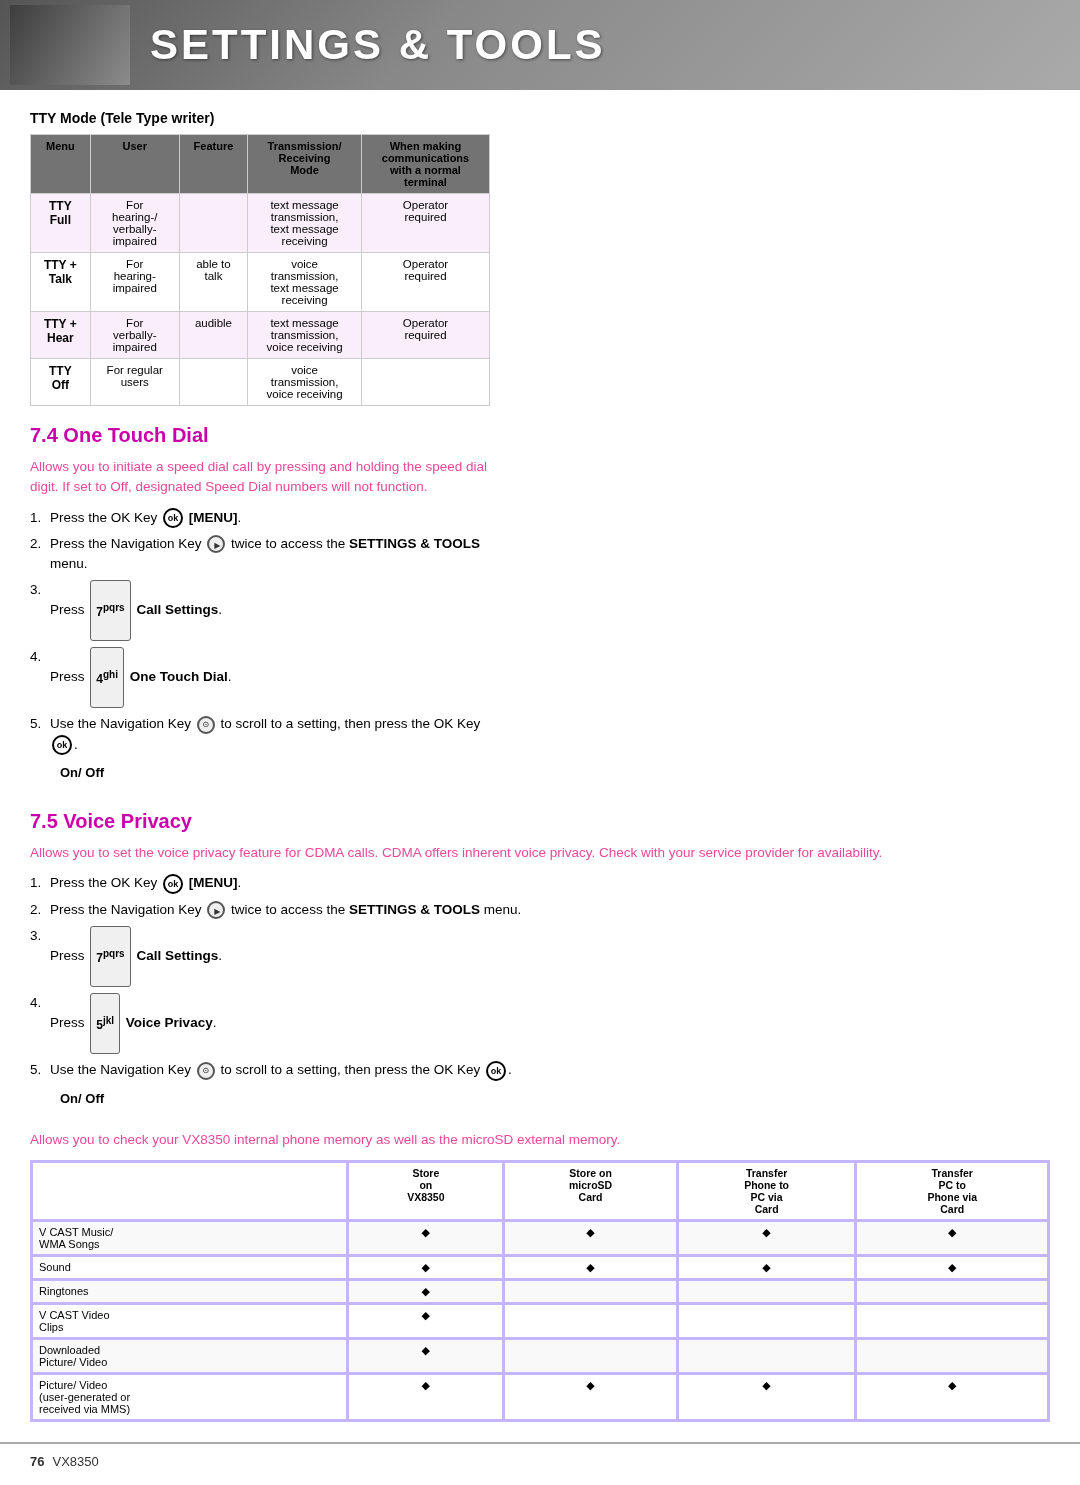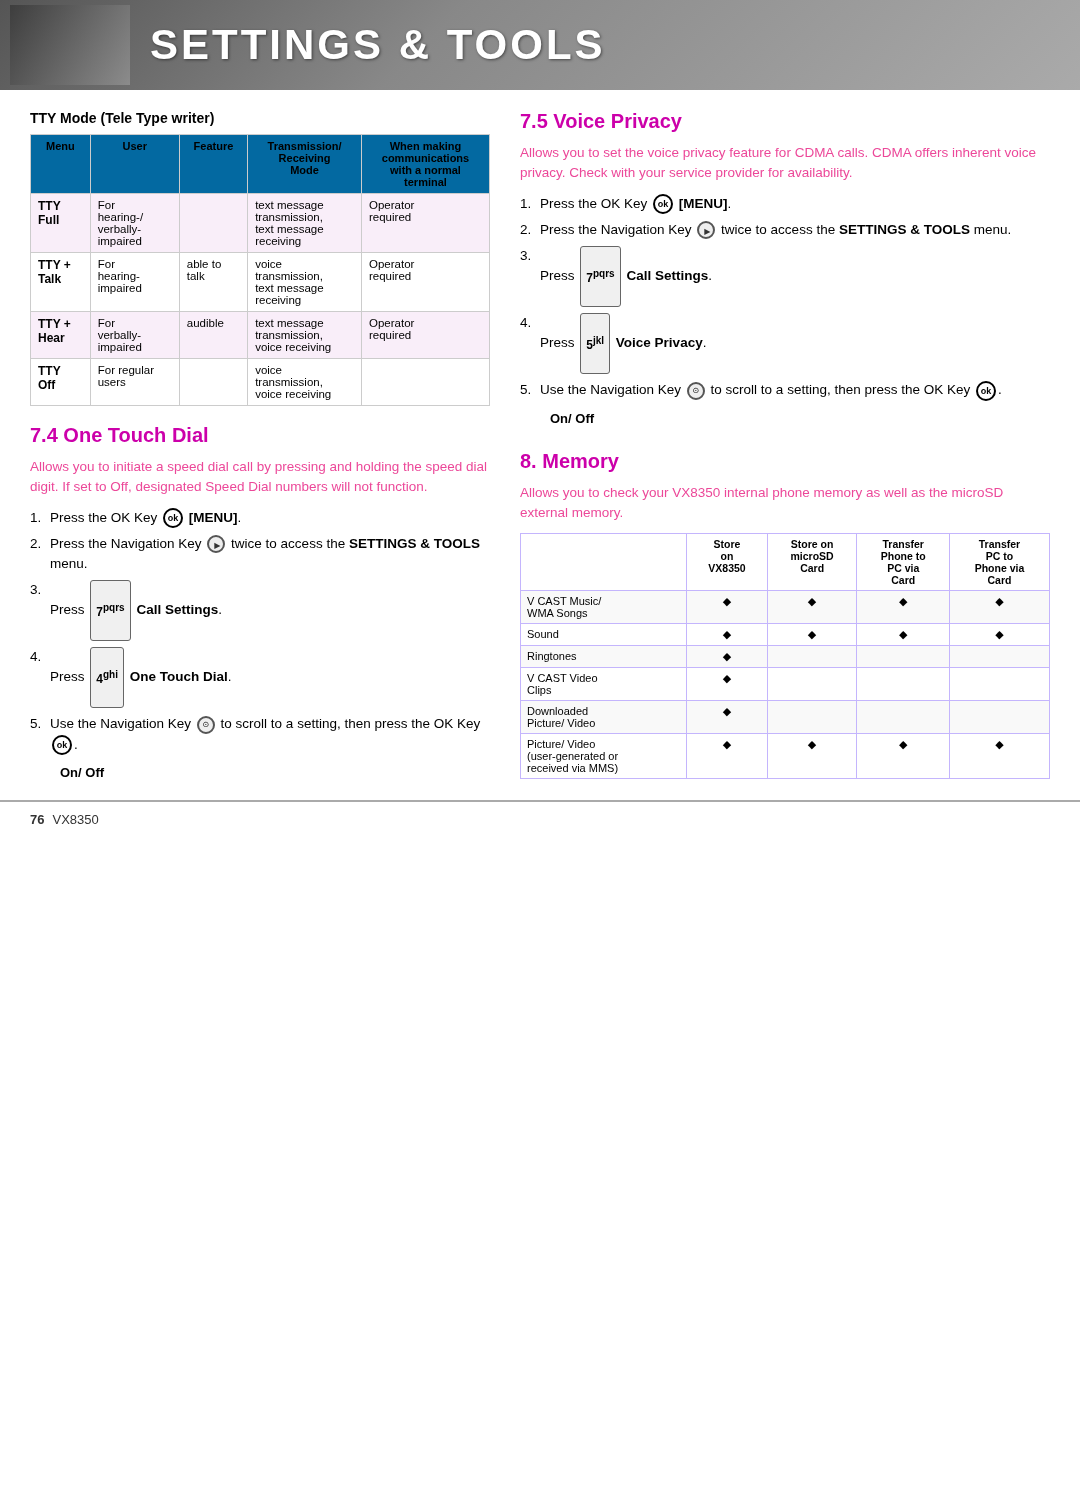--- a/index.html
+++ b/index.html
@@ -36,21 +36,21 @@
       color: #fff;
       letter-spacing: 3px;
       text-transform: uppercase;
       margin-left: 130px;
       text-shadow: 1px 1px 3px rgba(0,0,0,0.5);
     }
 
     
     .content {
       display: flex;
-      flex-direction: row;
+      flex-direction: column;
       padding: 20px 30px;
       gap: 30px;
     }
 
     .left-column {
       width: 460px;
       flex-shrink: 0;
     }
 
     .right-column {
@@ -77,24 +77,24 @@
     .tty-table {
       border-collapse: collapse;
       width: 100%;
       font-size: 11.5px;
       margin-bottom: 18px;
     }
     .tty-table th, .tty-table td {
       border: 1px solid #ccc;
       padding: 5px 7px;
       vertical-align: top;
-      text-align: left;
+      text-align: center;
     }
     .tty-table thead th {
-      background: #0369a1;
+      background: #737373;
       font-weight: bold;
       font-size: 11px;
       text-align: center;
     }
     .tty-table tbody tr:nth-child(odd) {
       background: #f9eef9;
     }
     .tty-table tbody tr:nth-child(even) {
       background: #fff;
     }
@@ -206,21 +206,21 @@
     }
 
     
     .mem-table {
       border-collapse: collapse;
       width: 100%;
       font-size: 11px;
       margin-top: 10px;
     }
     .mem-table th, .mem-table td {
-      border: 1px solid #c4b5fd;
+      border: 3px solid #c4b5fd;
       padding: 4px 6px;
       vertical-align: top;
       text-align: left;
     }
     .mem-table thead th {
       font-size: 10.5px;
       font-weight: bold;
       text-align: center;
       background: #fff;
     }
@@ -358,21 +358,20 @@
         </li>
         <li>
           <span class="step-num">5.</span>
           Use the Navigation Key <span class="nav-5way">⊙</span> to scroll to a setting, then press the OK Key <span class="ok-key">ok</span>.
         </li>
       </ol>
       <span class="on-off">On/ Off</span>
     </div>
 
     <div style="margin-top:24px;">
-      <div class="section-title-pink">8. Memory</div>
       <p class="body-text">Allows you to check your VX8350 internal phone memory as well as the microSD external memory.</p>
 
       <table class="mem-table">
         <thead>
           <tr>
             <th></th>
             <th>Store<br>on<br>VX8350</th>
             <th>Store on<br>microSD<br>Card</th>
             <th>Transfer<br>Phone to<br>PC via<br>Card</th>
             <th>Transfer<br>PC to<br>Phone via<br>Card</th>

